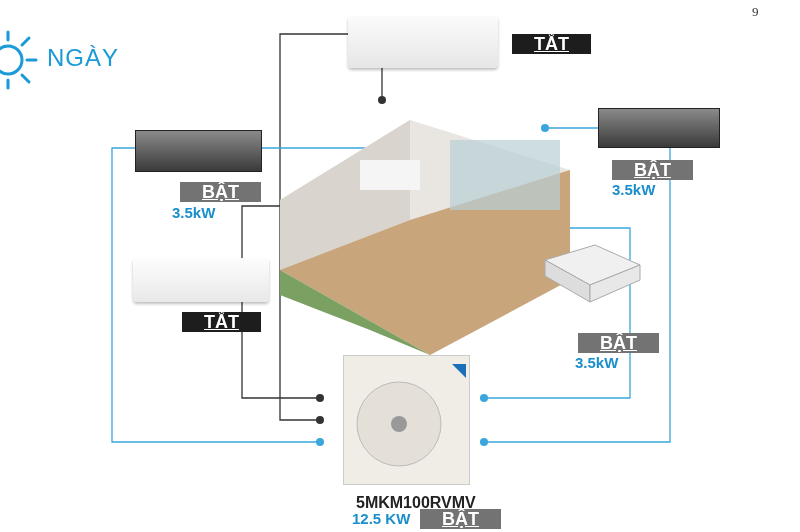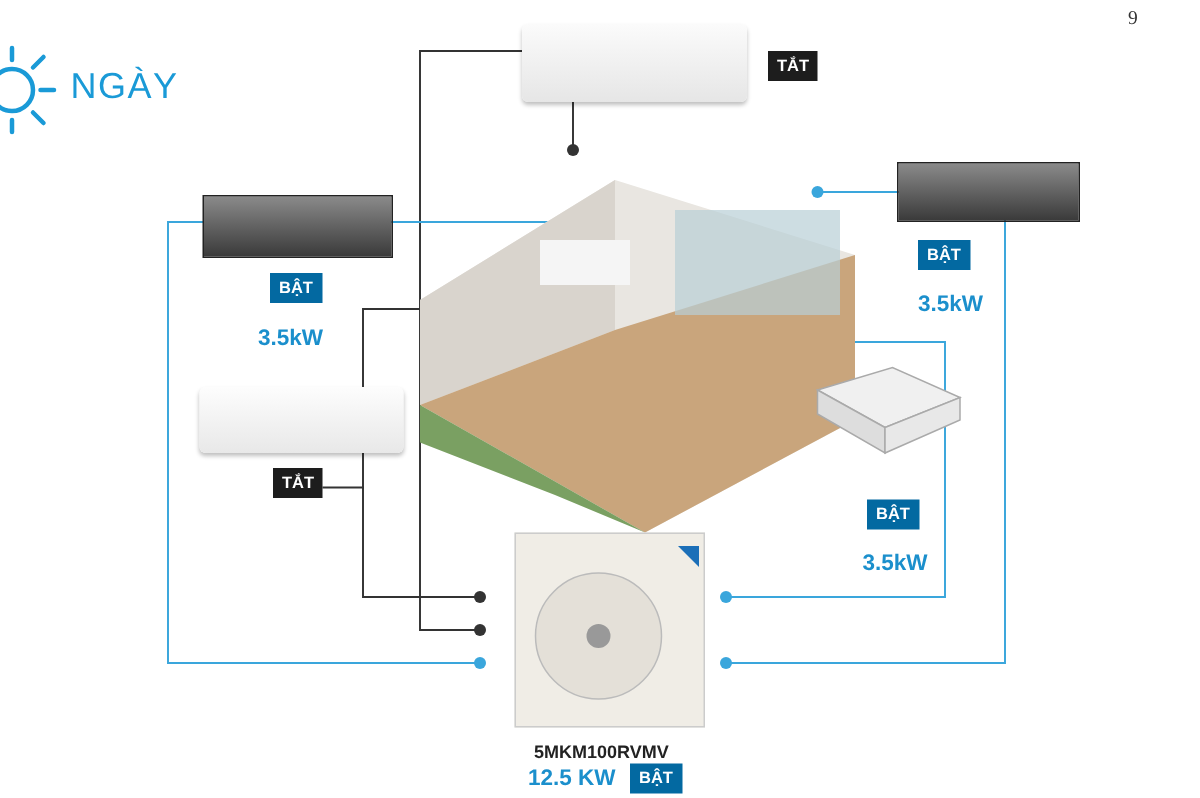--- a/index.html
+++ b/index.html
@@ -1,23 +1,23 @@
 <!DOCTYPE html>
 <html><head>
 <meta charset="utf-8">
 <style>
   html, body { margin: 0; padding: 0; }
   body { width: 800px; height: 532px; background: #ffffff; position: relative; overflow: hidden; font-family: "Liberation Sans", sans-serif; }
   .abs { position: absolute; }
   .page-num { left: 752px; top: 4px; font-family: "Liberation Serif", serif; font-size: 13px; color: #333; }
   .mode-title { left: 47px; top: 44px; font-size: 24px; font-weight: normal; color: #1a9ad7; letter-spacing: 1px; }
-  .badge { background: #1d1d1d; color: #fff; font-weight: bold; font-size: 11px; padding: 2px 6px; line-height: 16px; display: inline-block; }
-  .badge.on { background: #0369a1; }
-  .kw { color: #1b8fcc; font-size: 15px; font-weight: bold; margin-top: 13px; }
-  .model { font-size: 12px; font-weight: bold; color: #222; }
+  .badge { background: #1d1d1d; color: #fff; font-weight: bold; font-size: 18px; padding: 2px 22px; line-height: 16px; display: inline-block; text-decoration: underline; }
+  .badge.on { background: #737373; }
+  .kw { color: #1b8fcc; font-size: 15px; font-weight: bold; }
+  .model { font-size: 16px; font-weight: bold; color: #222; }
   .kw-total { font-size: 15px; font-weight: bold; color: #1b8fcc; }
   svg.lines { position: absolute; left: 0; top: 0; }
   .dot { width: 8px; height: 8px; border-radius: 50%; position: absolute; }
 </style>
 </head>
 <body>
 
 <svg class="lines" width="800" height="532">
 
   <polyline points="352,34 280,34 280,420 320,420" fill="none" stroke="#333" stroke-width="1.3"></polyline>

